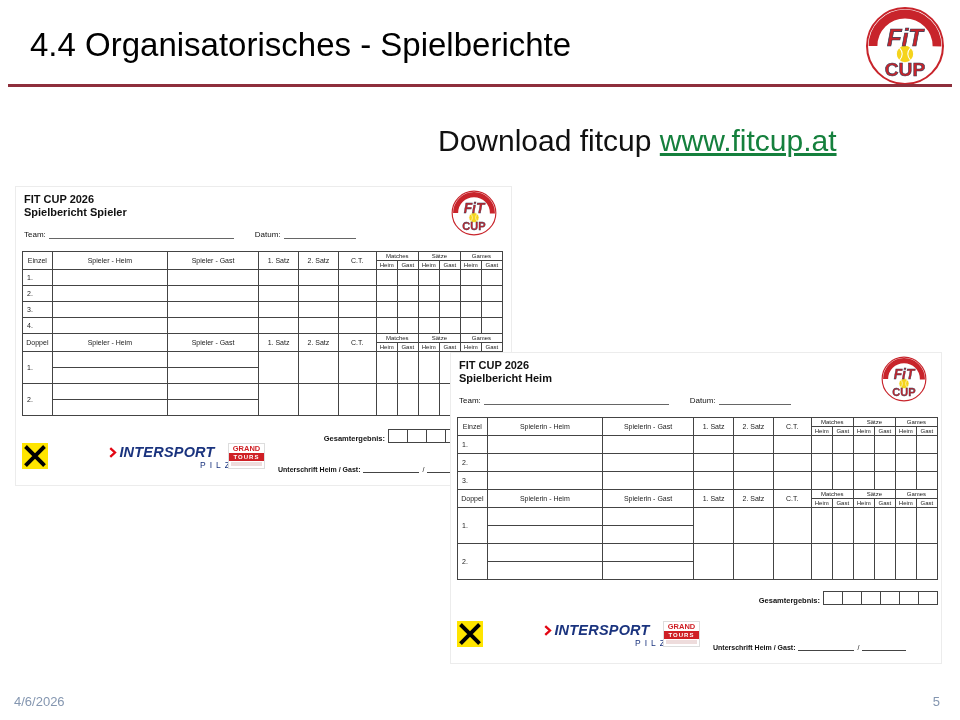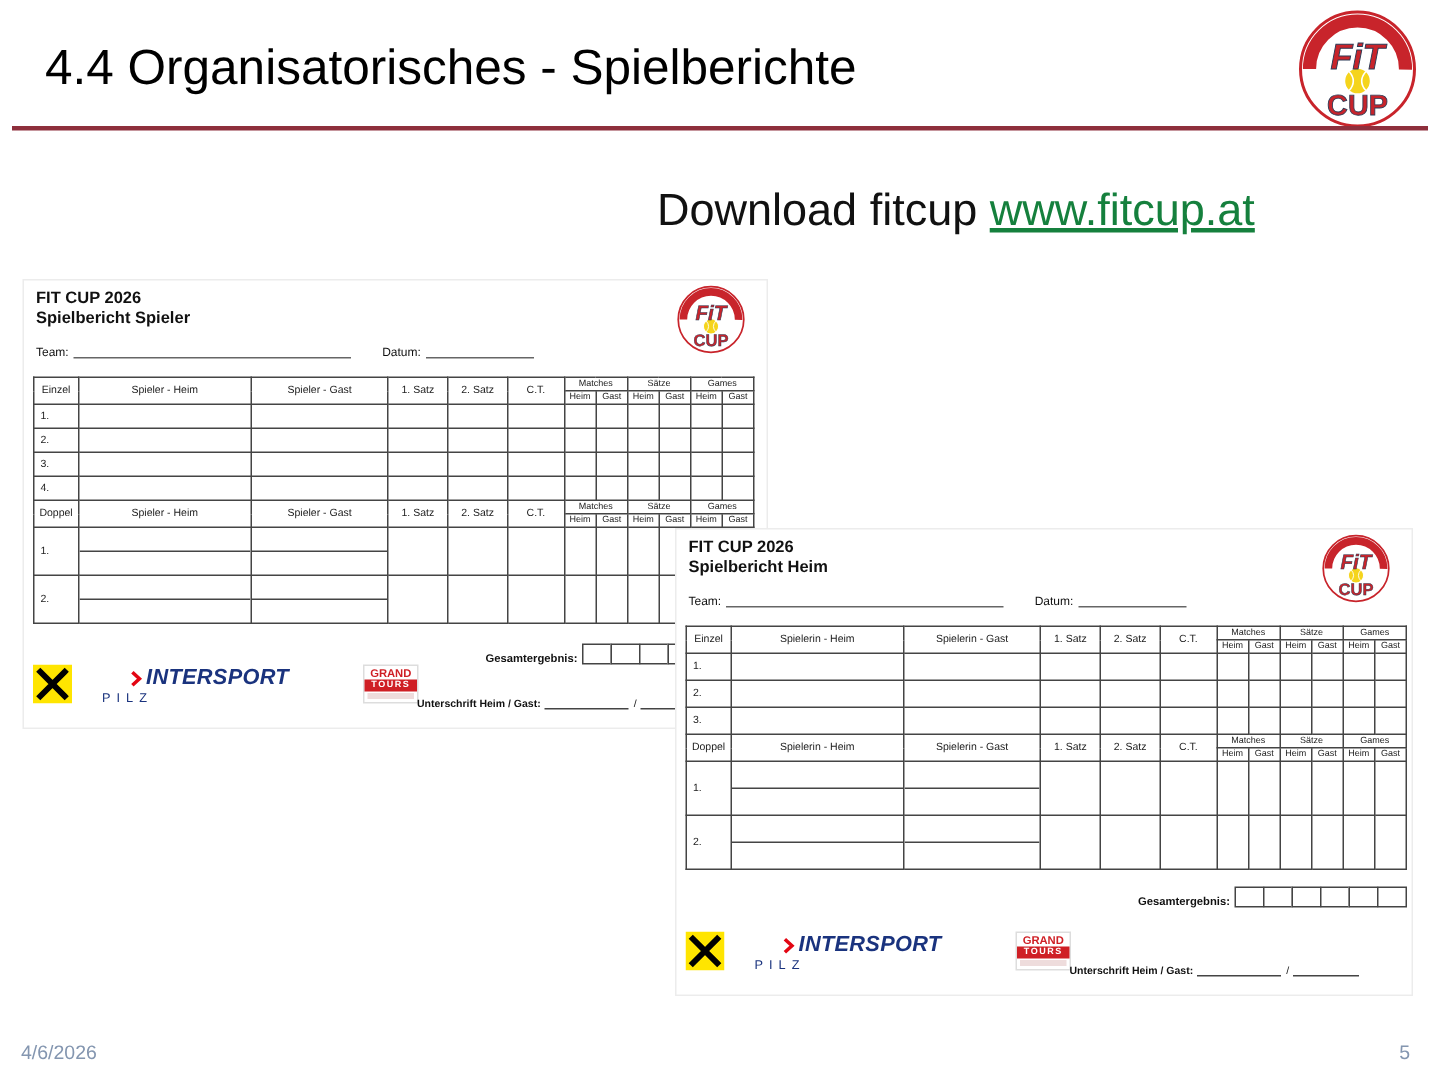--- a/index.html
+++ b/index.html
@@ -39,26 +39,26 @@
   .sheet td.sp .hf{height:16px;border-bottom:1px solid #444}
   .form-damen .sheet td{height:18px}
   .form-damen .sheet tr.dbl td{height:36px}
   .form-damen .sheet td.sp .hf{height:18px}
 
   .total{position:absolute;left:6px;width:481px;display:flex;justify-content:flex-end;align-items:flex-end}
   .total-lbl{font-size:7.5px;font-weight:700;margin-right:4px}
   .tcell{width:20px;height:14px;border:1px solid #444;margin-left:-1px;background:#fff}
 
   .raiff{position:absolute;left:6px;bottom:16px;width:26px;height:26px}
-  .intersport{position:absolute;left:52px;bottom:15px;width:144px;text-align:left}
+  .intersport{position:absolute;left:74px;bottom:15px;width:144px;text-align:right}
   .is-top{display:flex;align-items:center;justify-content:center}
   .is-chev{width:8px;height:11px;margin-right:2px}
   .is-word{color:#1a337e;font-weight:700;font-style:italic;font-size:14.5px;letter-spacing:.2px}
   .is-pilz{color:#1a337e;font-weight:400;font-size:8.5px;letter-spacing:4px}
-  .grand{position:absolute;left:226px;bottom:16px;width:37px;border:1px solid #ddd;background:#fff}
+  .grand{position:absolute;left:212px;bottom:16px;width:37px;border:1px solid #ddd;background:#fff}
   .g-top{color:#cf1f25;font-weight:700;font-size:7.5px;text-align:center;line-height:9px}
   .g-bar{background:#cf1f25;color:#fff;font-weight:700;font-size:6px;line-height:8px;text-align:center;letter-spacing:1px}
   .g-sub{height:4px;background:#eedcdc;margin:1px 2px 2px 2px}
   .signature{position:absolute;left:262px;bottom:12px;display:flex;align-items:flex-end;gap:3px;
              font-size:7px;font-weight:700;white-space:nowrap}
   .sig-line{width:56px;height:9px;border-bottom:1px solid #444}
   .sig-line.s2{width:44px}
   .sig-sep{font-weight:400}
 </style>
 </head>

